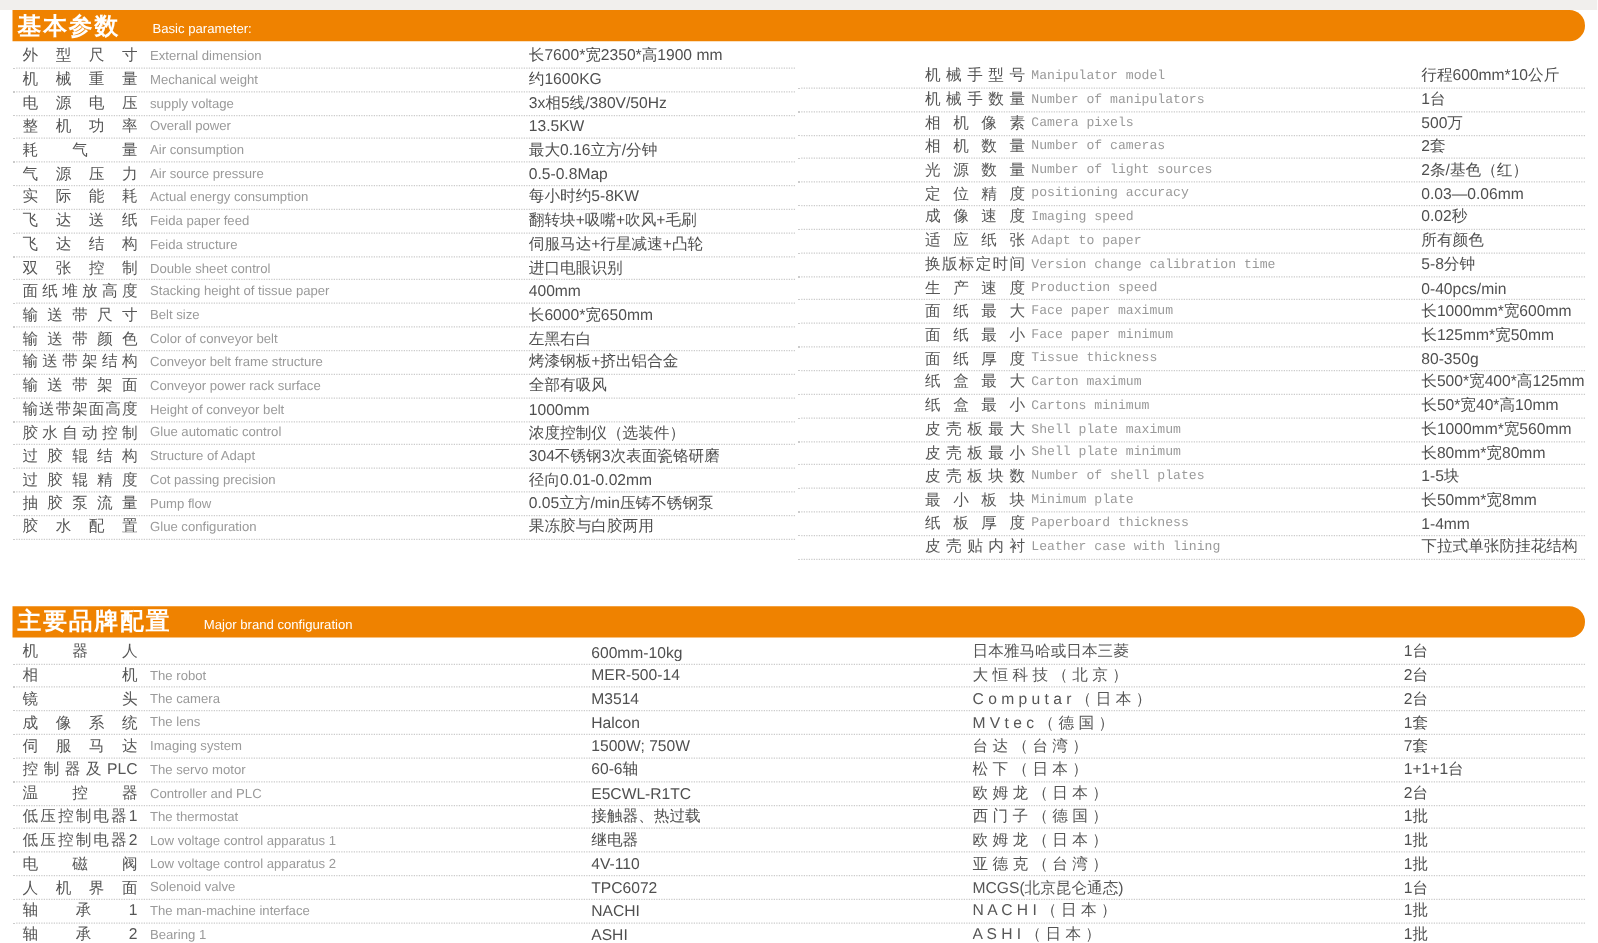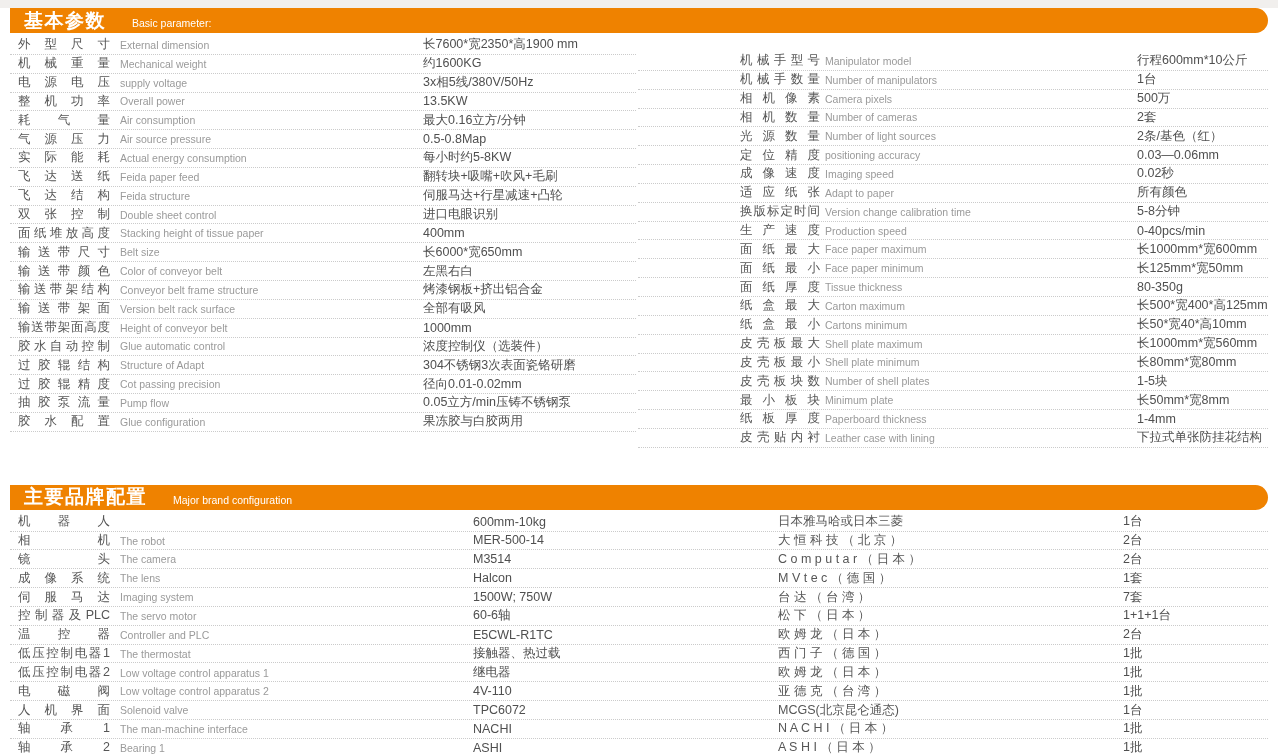--- a/index.html
+++ b/index.html
@@ -7,36 +7,36 @@
   body{
     width:1278px;height:754px;background:#ffffff;overflow:hidden;
     font-family:"Liberation Sans","DejaVu Sans",sans-serif;
     -webkit-font-smoothing:antialiased;
   }
   .topstrip{height:8px;background:#f1efed;}
   .sec-header{
     margin:0 10px;height:25px;background:var(--accent);
     border-radius:0 13px 13px 0;display:flex;align-items:center;color:#fff;
   }
-  .sec-header .title-zh{font-size:19px;font-weight:bold;margin-left:14px;letter-spacing:1.5px;white-space:nowrap;}
+  .sec-header .title-zh{font-size:19px;font-weight:bold;margin-left:4px;letter-spacing:1.5px;white-space:nowrap;}
   .sec-header .title-en{font-size:10.5px;margin-left:26px;margin-top:5px;white-space:nowrap;}
   .cols{display:flex;margin:3px 10px 0 10px;}
   .half-left{width:626px;margin-right:2px;}
   .half-right{width:630px;margin-top:16px;}
   .row{
     display:flex;align-items:center;height:18.85px;box-sizing:border-box;
     border-bottom:1px dotted #cbcbcb;font-size:12.5px;color:#4f4f4f;
   }
   .row span{display:inline-block;white-space:nowrap;overflow:hidden;}
   .zh{width:92px;margin-left:8px;text-align:justify;text-align-last:justify;color:#565656;}
   .en{margin-left:10px;font-size:10.5px;color:#9a9a9a;}
   .half-left .en{width:303px;}
   .half-left .val{flex:1;}
   .half-right .zh{margin-left:102px;width:80px;}
-  .half-right .en{margin-left:5px;width:312px;}
+  .half-right .en{margin-left:5px;width:312px;font-family:Liberation Mono, monospace;}
   .half-right .val{flex:1;}
   .brand-table{margin:3px 10px 0 10px;}
   .brand-table .en{width:353px;margin-top:38px;}
   .brand-table .model{width:305px;}
   .brand-table .brand{width:345px;color:#565656;}
   .brand-table .qty{flex:1;}
   .spacer1{height:37px;}
 </style>
 </head>
 <body>
@@ -115,21 +115,21 @@
           <span class="en">Color of conveyor belt</span>
           <span class="val">左黑右白</span>
         </div>
         <div class="row">
           <span class="zh">输送带架结构</span>
           <span class="en">Conveyor belt frame structure</span>
           <span class="val">烤漆钢板+挤出铝合金</span>
         </div>
         <div class="row">
           <span class="zh">输送带架面</span>
-          <span class="en">Version belt rack surface</span>
+          <span class="en">Conveyor power rack surface</span>
           <span class="val">全部有吸风</span>
         </div>
         <div class="row">
           <span class="zh">输送带架面高度</span>
           <span class="en">Height of conveyor belt</span>
           <span class="val">1000mm</span>
         </div>
         <div class="row">
           <span class="zh">胶水自动控制</span>
           <span class="en">Glue automatic control</span>

